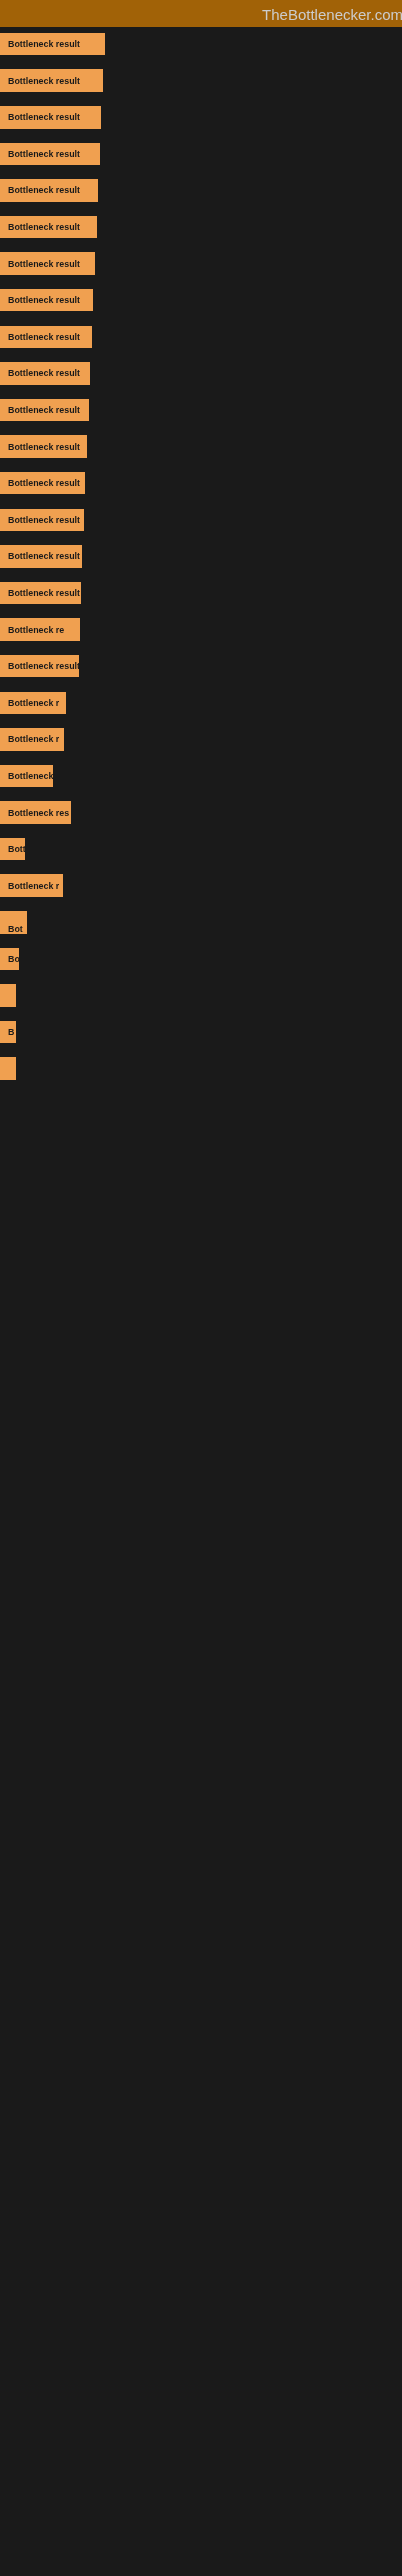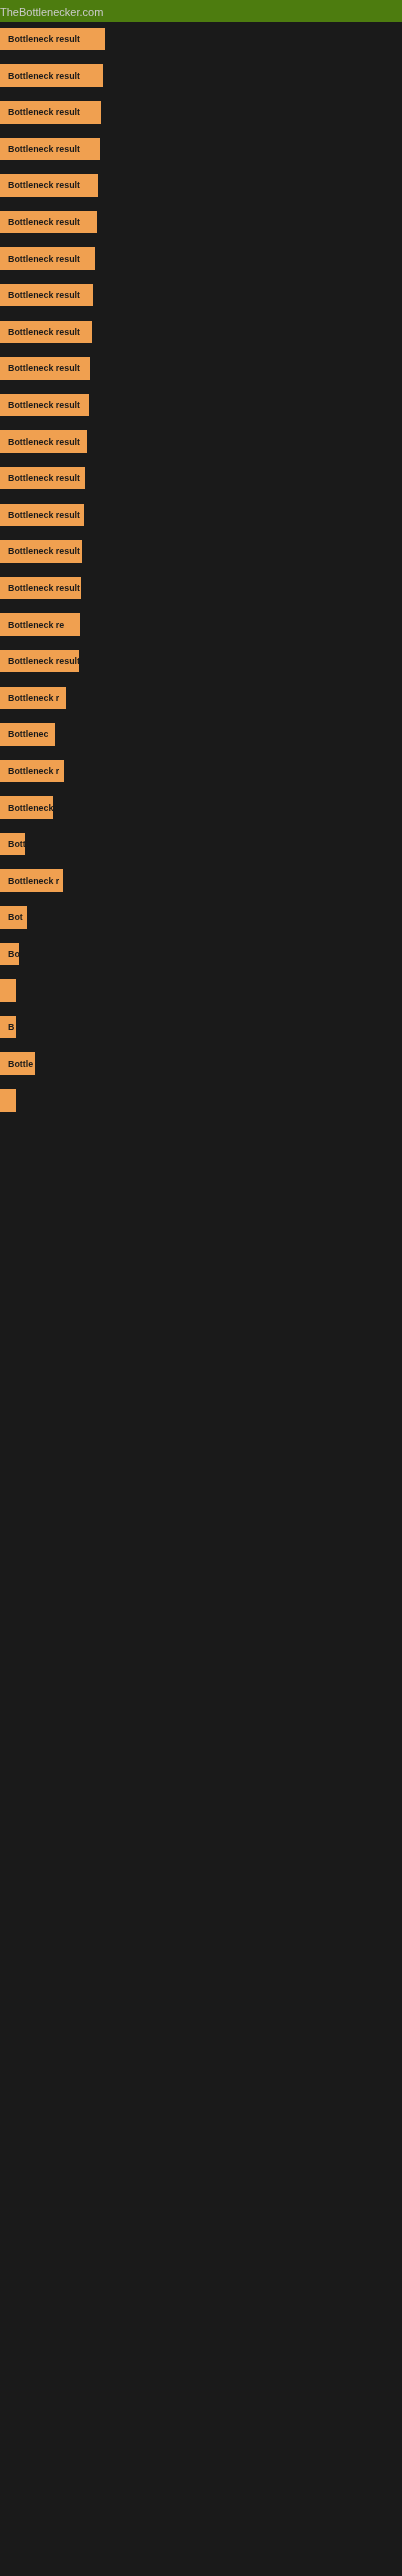--- a/index.html
+++ b/index.html
@@ -8,25 +8,25 @@
       box-sizing: border-box;
     }
     body {
       width: 403px;
       min-height: 2576px;
       background-color: #1a1a1a;
       font-family: Arial, sans-serif;
       position: relative;
     }
     .site-title {
-      text-align: left;
+      text-align: right;
       color: #cccccc;
-      font-size: 11px;
+      font-size: 15px;
       padding: 6.4px 0 3.2px 0;
-      background-color: #4d7c0f;
+      background-color: #a16207;
     }
     .bar-container {
       position: relative;
       height: 35px;
       display: flex;
       align-items: center;
       margin-bottom: 1.6px;
     }
     .bottleneck-bar {
       background-color: #f0a050;
@@ -140,70 +140,65 @@
       <div class="bottleneck-bar" style="width: 79px;">
         <span>Bottleneck result</span>
       </div>
     </div>
     <div class="bar-container">
       <div class="bottleneck-bar" style="width: 66px;">
         <span>Bottleneck r</span>
       </div>
     </div>
     <div class="bar-container">
-      <div class="bottleneck-bar" style="width: 55px;">
-        <span>Bottlenec</span>
-      </div>
-    </div>
-    <div class="bar-container">
       <div class="bottleneck-bar" style="width: 64px;">
         <span>Bottleneck r</span>
       </div>
     </div>
     <div class="bar-container">
       <div class="bottleneck-bar" style="width: 53px; justify-content: center;">
         <span>Bottleneck</span>
       </div>
     </div>
     <div class="bar-container">
+      <div class="bottleneck-bar" style="width: 71px;">
+        <span>Bottleneck res</span>
+      </div>
+    </div>
+    <div class="bar-container">
       <div class="bottleneck-bar" style="width: 25px;">
         <span>Bottlene</span>
       </div>
     </div>
     <div class="bar-container">
       <div class="bottleneck-bar" style="width: 63px;">
         <span>Bottleneck r</span>
       </div>
     </div>
     <div class="bar-container">
-      <div class="bottleneck-bar" style="width: 27px;">
+      <div class="bottleneck-bar" style="width: 27px; align-items: flex-end;">
         <span>Bot</span>
       </div>
     </div>
     <div class="bar-container">
       <div class="bottleneck-bar" style="width: 19.3px;">
         <span>Bo</span>
       </div>
     </div>
     <div class="bar-container">
       <div class="bottleneck-bar" style="width: 6.4px;">
         <span></span>
       </div>
     </div>
     <div class="bar-container">
       <div class="bottleneck-bar" style="width: 13px;">
         <span>B</span>
       </div>
     </div>
     <div class="bar-container">
-      <div class="bottleneck-bar" style="width: 35px;">
-        <span>Bottle</span>
-      </div>
-    </div>
-    <div class="bar-container">
       <div class="bottleneck-bar" style="width: 4.8px;">
         <span></span>
       </div>
     </div>
     <div class="bar-container"></div>
     <div class="bar-container"></div>
     <div class="bar-container"></div>
     <div class="bar-container"></div>
     <div class="bar-container"></div>
     <div class="bar-container"></div>

